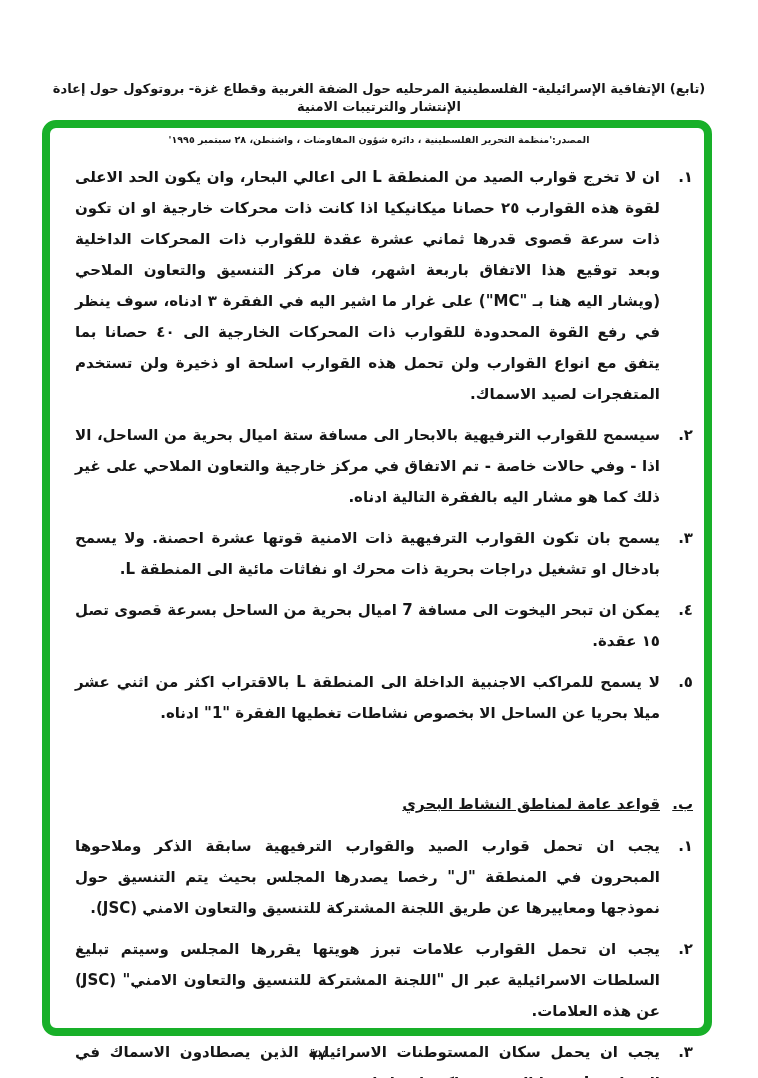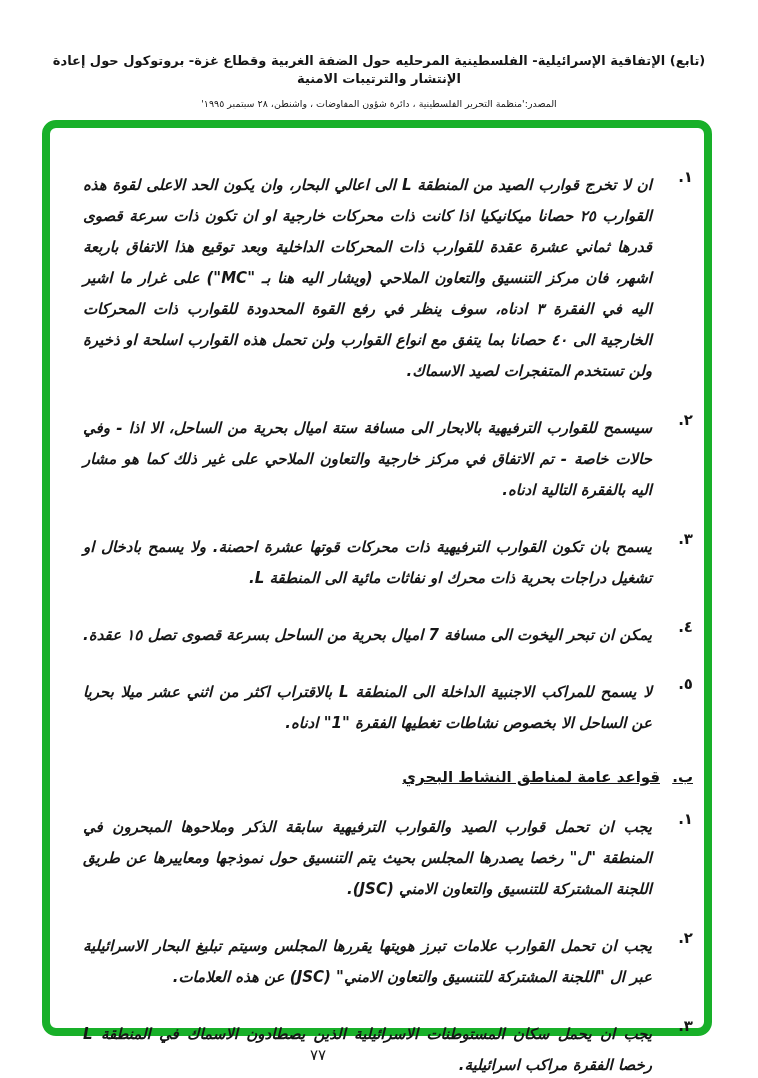--- a/index.html
+++ b/index.html
@@ -14,25 +14,26 @@
   .doc-header {
     direction: rtl;
     text-align: center;
     padding-top: 52px;
   }
   .doc-title {
     font-size: 13px;
     font-weight: bold;
     line-height: 18px;
     padding: 0 40px;
+    margin-top: 28px;
   }
   .doc-source {
     font-size: 9.5px;
-    font-weight: normal;
-    margin-top: 10px;
+    font-weight: bold;
+    margin-top: 18px;
   }
   .content-box {
     position: absolute;
     top: 120px; left: 42px;
     width: 670px; height: 916px;
     box-sizing: border-box;
     border: 8px solid #18b029;
     border-radius: 14px;
     direction: rtl;
     padding: 34px 11px 0 25px;
@@ -41,33 +42,32 @@
     display: flex;
     margin-bottom: 10px;
     font-size: 15px;
     font-weight: bold;
     line-height: 31px;
   }
   .item-num {
     flex: 0 0 33px;
   }
   .item-text {
-    margin: 8px;
+    margin: 0;
     flex: 1;
     text-align: justify;
-    font-style: italic;
   }
   .section-heading {
     display: flex;
     font-size: 15px;
     font-weight: bold;
     line-height: 31px;
     margin: 15px 0 11px 0;
   }
-  .underlined { text-decoration: underline; }
+  .underlined { text-decoration: underline; margin-top: 45px; }
   .page-number {
     position: absolute;
     top: 1046px; left: 0;
     width: 636px;
     text-align: center;
     font-size: 15px;
     font-weight: normal;
     direction: rtl;
   }
 </style>
@@ -88,21 +88,21 @@
       <p class="item-text">ان لا تخرج قوارب الصيد من المنطقة L الى اعالي البحار، وان يكون الحد الاعلى لقوة هذه القوارب ٢٥ حصانا ميكانيكيا اذا كانت ذات محركات خارجية او ان تكون ذات سرعة قصوى قدرها ثماني عشرة عقدة للقوارب ذات المحركات الداخلية وبعد توقيع هذا الاتفاق باربعة اشهر، فان مركز التنسيق والتعاون الملاحي (ويشار اليه هنا بـ "MC") على غرار ما اشير اليه في الفقرة ٣ ادناه، سوف ينظر في رفع القوة المحدودة للقوارب ذات المحركات الخارجية الى ٤٠ حصانا بما يتفق مع انواع القوارب ولن تحمل هذه القوارب اسلحة او ذخيرة ولن تستخدم المتفجرات لصيد الاسماك.</p>
     </div>
 
     <div class="list-item">
       <span class="item-num">٢.</span>
       <p class="item-text">سيسمح للقوارب الترفيهية بالابحار الى مسافة ستة اميال بحرية من الساحل، الا اذا - وفي حالات خاصة - تم الاتفاق في مركز خارجية والتعاون الملاحي على غير ذلك كما هو مشار اليه بالفقرة التالية ادناه.</p>
     </div>
 
     <div class="list-item">
       <span class="item-num">٣.</span>
-      <p class="item-text">يسمح بان تكون القوارب الترفيهية ذات محركات قوتها عشرة احصنة. ولا يسمح بادخال او تشغيل دراجات بحرية ذات محرك او نفاثات مائية الى المنطقة L.</p>
+      <p class="item-text">يسمح بان تكون القوارب الترفيهية ذات الامنية قوتها عشرة احصنة. ولا يسمح بادخال او تشغيل دراجات بحرية ذات محرك او نفاثات مائية الى المنطقة L.</p>
     </div>
 
     <div class="list-item">
       <span class="item-num">٤.</span>
       <p class="item-text">يمكن ان تبحر اليخوت الى مسافة 7 اميال بحرية من الساحل بسرعة قصوى تصل ١٥ عقدة.</p>
     </div>
 
     <div class="list-item">
       <span class="item-num">٥.</span>
       <p class="item-text">لا يسمح للمراكب الاجنبية الداخلة الى المنطقة L بالاقتراب اكثر من اثني عشر ميلا بحريا عن الساحل الا بخصوص نشاطات تغطيها الفقرة "1" ادناه.</p>
@@ -113,21 +113,21 @@
       <span class="underlined">قواعد عامة لمناطق النشاط البحري</span>
     </div>
 
     <div class="list-item">
       <span class="item-num">١.</span>
       <p class="item-text">يجب ان تحمل قوارب الصيد والقوارب الترفيهية سابقة الذكر وملاحوها المبحرون في المنطقة "ل" رخصا يصدرها المجلس بحيث يتم التنسيق  حول نموذجها ومعاييرها عن طريق اللجنة المشتركة للتنسيق والتعاون الامني (JSC).</p>
     </div>
 
     <div class="list-item">
       <span class="item-num">٢.</span>
-      <p class="item-text">يجب ان تحمل القوارب علامات تبرز هويتها يقررها المجلس وسيتم تبليغ البحار الاسرائيلية عبر ال "اللجنة المشتركة للتنسيق والتعاون الامني" (JSC) عن هذه العلامات.</p>
+      <p class="item-text">يجب ان تحمل القوارب علامات تبرز هويتها يقررها المجلس وسيتم تبليغ السلطات الاسرائيلية عبر ال "اللجنة المشتركة للتنسيق والتعاون الامني" (JSC) عن هذه العلامات.</p>
     </div>
 
     <div class="list-item">
       <span class="item-num">٣.</span>
       <p class="item-text">يجب ان يحمل سكان المستوطنات الاسرائيلية الذين يصطادون الاسماك في المنطقة L رخصا الفقرة مراكب اسرائيلية.</p>
     </div>
 
   </div>
 
   <div class="page-number">٧٧</div>

